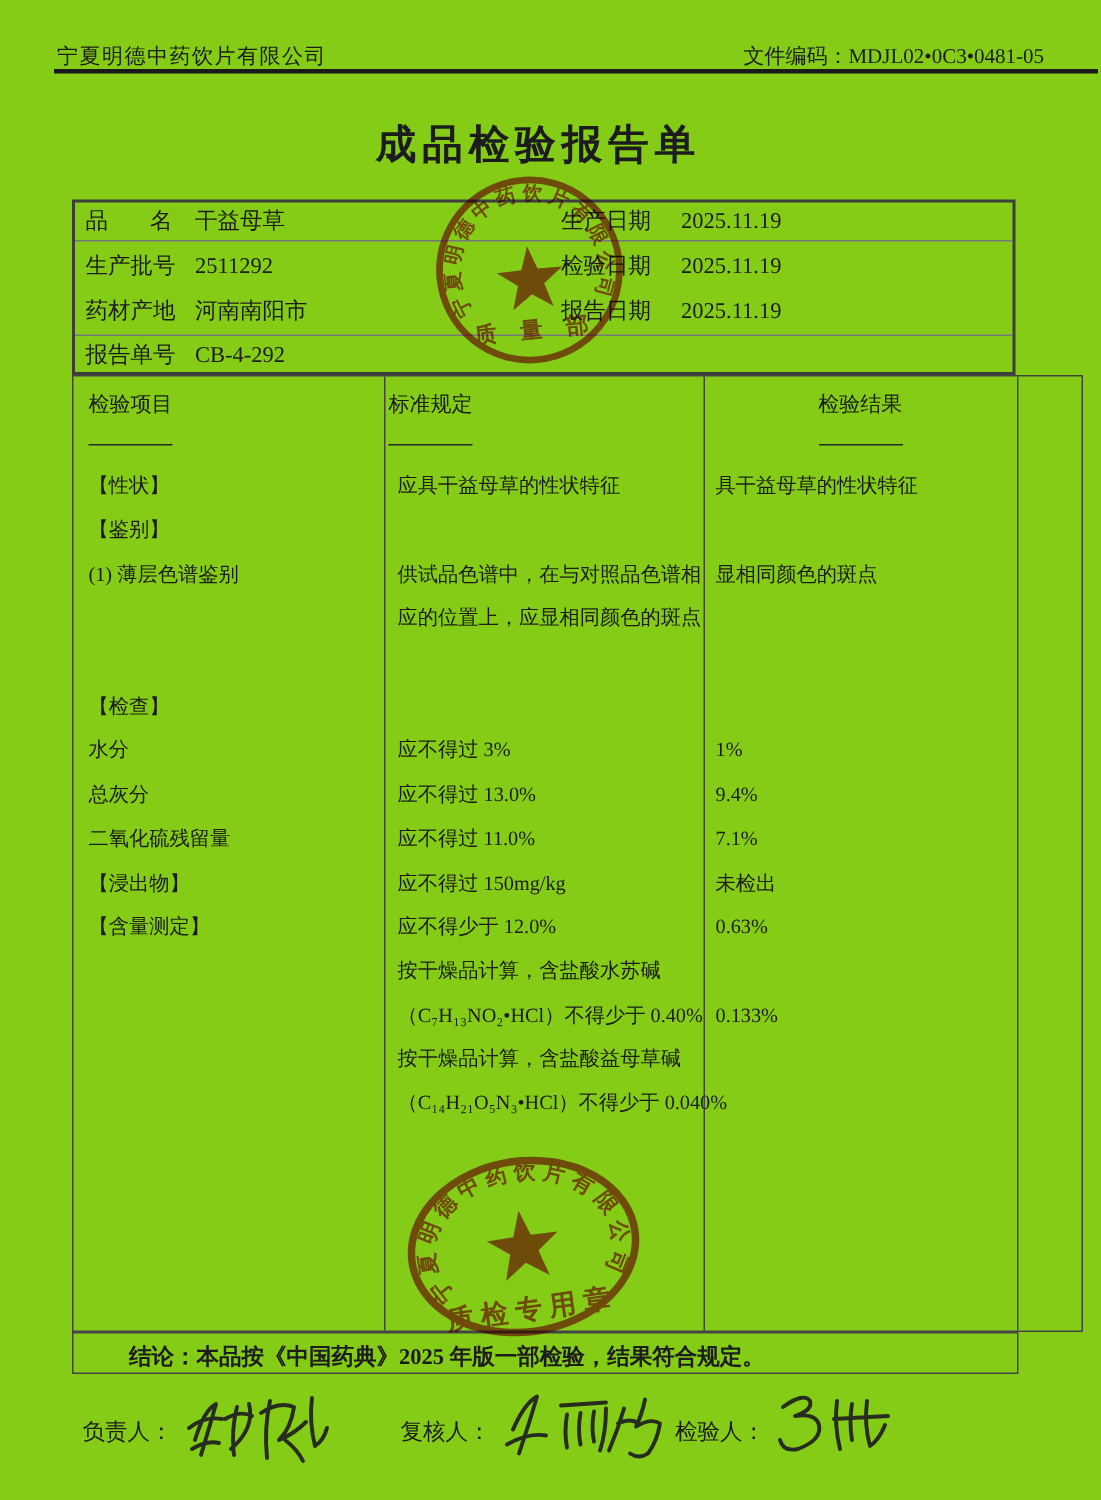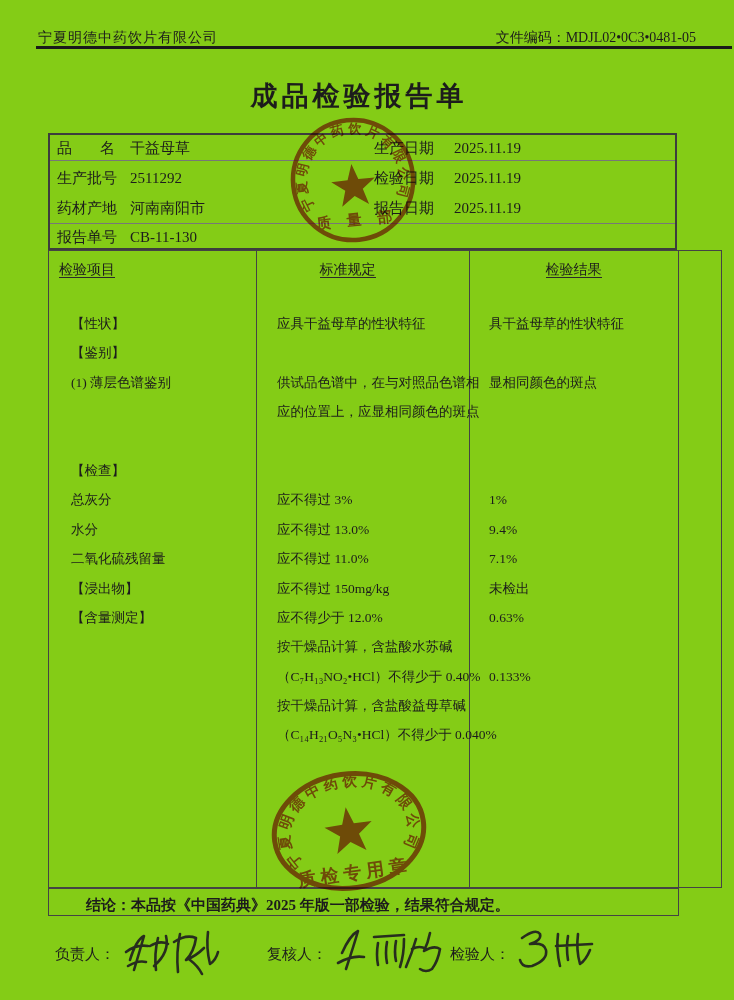--- a/index.html
+++ b/index.html
@@ -19,23 +19,23 @@
   .irow{position:absolute;left:0;width:100%;height:24px;line-height:24px;white-space:nowrap;}
   .ilabel{position:absolute;left:7px;}
   .ilabel.just{display:flex;justify-content:space-between;width:58px;}
   .ivalue{position:absolute;left:80px;}
   .rlabel{position:absolute;left:324px;}
   .rvalue{position:absolute;left:404px;}
   
   .maint{left:48px;top:250px;width:674px;height:638px;border:1.6px solid #444;box-sizing:border-box;font-size:13.5px;}
   .vline{position:absolute;top:0;width:1px;height:100%;background:#444;}
   .th{position:absolute;top:10px;white-space:nowrap;font-size:14px;}
-  .th span{border-bottom:1px solid #2a2a2a;padding-bottom:0;}
+  .th span{border-bottom:1px solid #2a2a2a;padding-bottom:18px;}
   .tcol{position:absolute;white-space:nowrap;line-height:29.4px;}
-  .tline{height:29.4px;margin-left:12px;}
+  .tline{height:29.4px;}
   
   .concl{left:48px;top:888px;width:631px;height:28px;border:1.6px solid #444;box-sizing:border-box;
          font-size:15px;font-weight:bold;line-height:33px;padding-left:37px;}
   
   .sigrow{left:0;top:920px;width:670px;height:70px;}
   .siglabel{position:absolute;top:25px;font-size:15px;}
   .sig-svg{position:absolute;}
   .sig-svg path{stroke:#1f1f1f;stroke-width:2.6;fill:none;stroke-linecap:round;stroke-linejoin:round;opacity:.92;}
   
   .stamp{position:absolute;mix-blend-mode:multiply;opacity:.88;}
@@ -71,40 +71,40 @@
       <span class="rvalue">2025.11.19</span>
     </div>
     <div class="irow" style="top:61px">
       <span class="ilabel">药材产地</span>
       <span class="ivalue">河南南阳市</span>
       <span class="rlabel">报告日期</span>
       <span class="rvalue">2025.11.19</span>
     </div>
     <div class="irow" style="top:90px">
       <span class="ilabel">报告单号</span>
-      <span class="ivalue">CB-11-130</span>
+      <span class="ivalue">CB-4-292</span>
     </div>
   </div>
 
   <div class="abs maint">
     <div class="vline" style="left:207px"></div>
     <div class="vline" style="left:420px"></div>
     <div class="vline" style="left:629px"></div>
     <div class="th" style="left:10px"><span>检验项目</span></div>
-    <div class="th" style="left:192px;width:213px;text-align:center"><span>标准规定</span></div>
+    <div class="th" style="left:210px;width:213px;text-align:left"><span>标准规定</span></div>
     <div class="th" style="left:420px;width:209px;text-align:center"><span>检验结果</span></div>
     <div class="tcol" style="left:10px;top:58px;width:196px">
         <div class="tline">【性状】</div>
         <div class="tline">【鉴别】</div>
         <div class="tline">(1) 薄层色谱鉴别</div>
         <div class="tline">&nbsp;</div>
         <div class="tline">&nbsp;</div>
         <div class="tline">【检查】</div>
+        <div class="tline">水分</div>
         <div class="tline">总灰分</div>
-        <div class="tline">水分</div>
         <div class="tline">二氧化硫残留量</div>
         <div class="tline">【浸出物】</div>
         <div class="tline">【含量测定】</div>
       </div>
     <div class="tcol" style="left:216px;top:58px;width:203px">
         <div class="tline">应具干益母草的性状特征</div>
         <div class="tline">&nbsp;</div>
         <div class="tline">供试品色谱中，在与对照品色谱相</div>
         <div class="tline">应的位置上，应显相同颜色的斑点</div>
         <div class="tline">&nbsp;</div>

